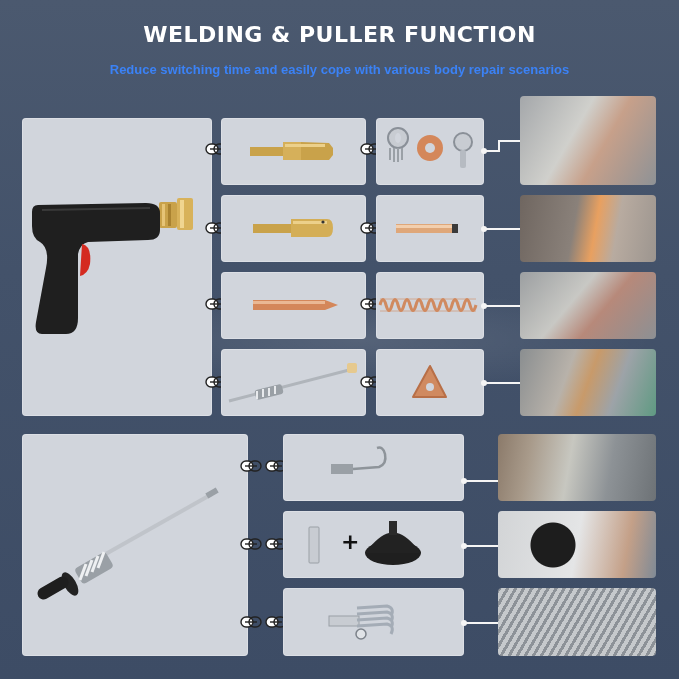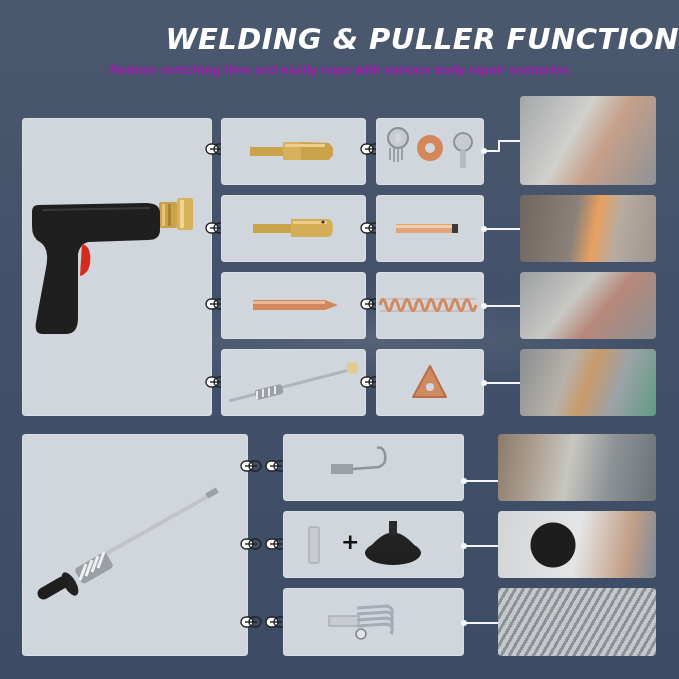--- a/index.html
+++ b/index.html
@@ -8,27 +8,27 @@
     position: relative;
     background: linear-gradient(180deg, #4b596f 0%, #43526a 40%, #3d4c65 100%);
     font-family: "DejaVu Sans", sans-serif;
   }
   .car-swoosh {
     position: absolute; left: 0; top: 230px; width: 679px; height: 200px;
     background: radial-gradient(ellipse 420px 70px at 360px 110px, rgba(255,255,255,0.10), rgba(255,255,255,0) 70%);
     pointer-events: none;
   }
   .title {
-    position: absolute; left: 0; top: 22px; width: 679px; text-align: right;
+    position: absolute; left: 0; top: 22px; width: 679px; text-align: center;
     color: #ffffff; font-family: "DejaVu Sans", sans-serif; font-weight: 900;
-    font-size: 29px; letter-spacing: 0.5px; font-style: italic;
+    font-size: 22px; letter-spacing: 0.5px;
   }
   .subtitle {
     position: absolute; left: 0; top: 62px; width: 679px; text-align: center;
-    color: #a21caf; font-family: "Liberation Sans", sans-serif; font-weight: 700;
+    color: #3b82f6; font-family: "Liberation Sans", sans-serif; font-weight: 700;
     font-size: 13px;
   }
   .panel {
     position: absolute; background: #d1d5dc; border-radius: 4px;
     box-shadow: inset 0 0 0 1px rgba(255,255,255,0.25);
   }
   .photo {
     position: absolute; border-radius: 4px; overflow: hidden;
     background: linear-gradient(135deg, #9aa0a6, #c9cdd2 45%, #7c8288);
   }

